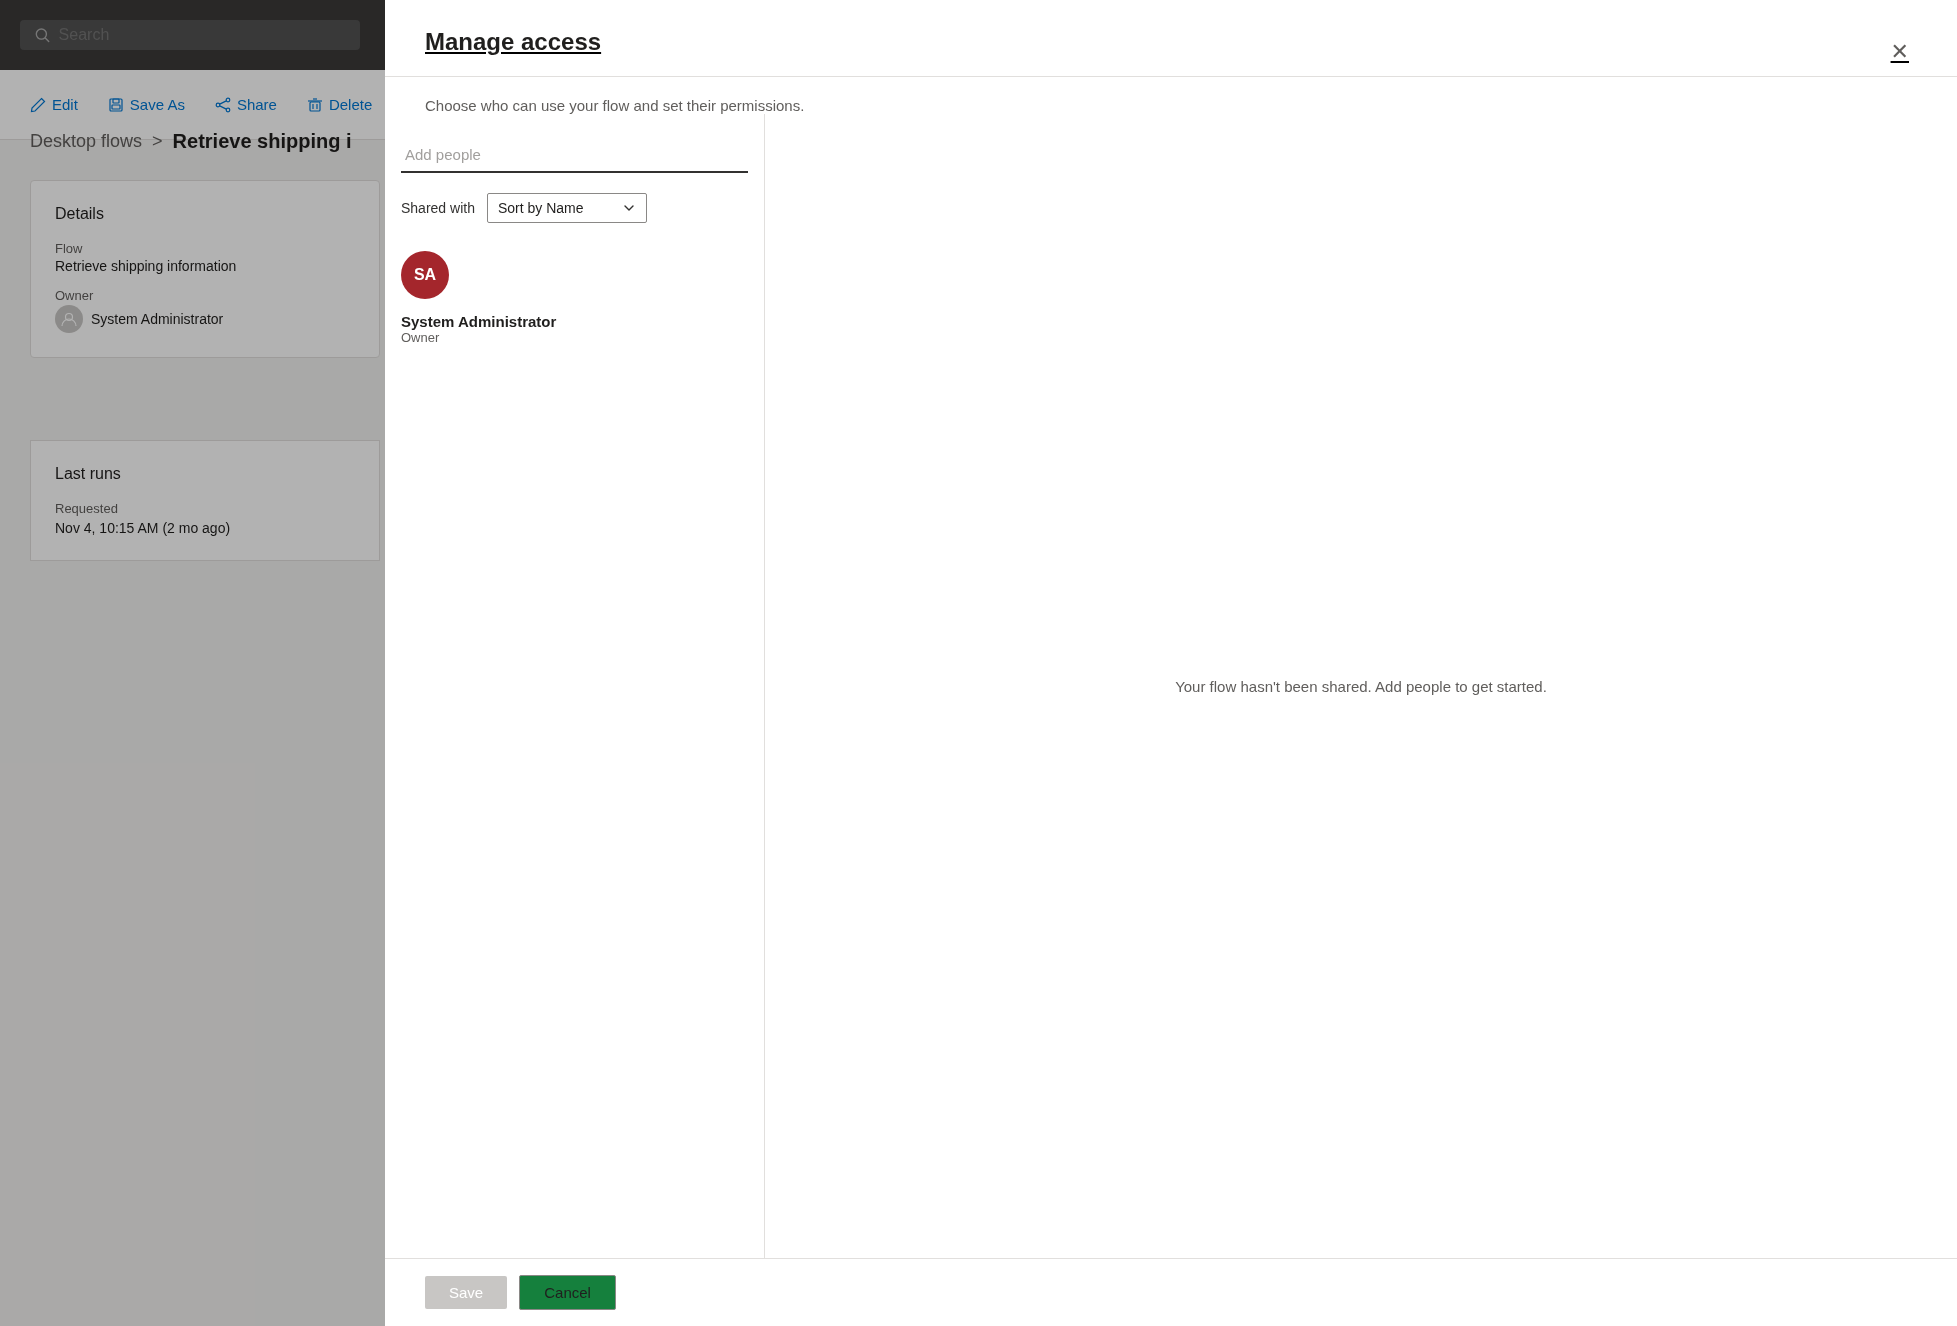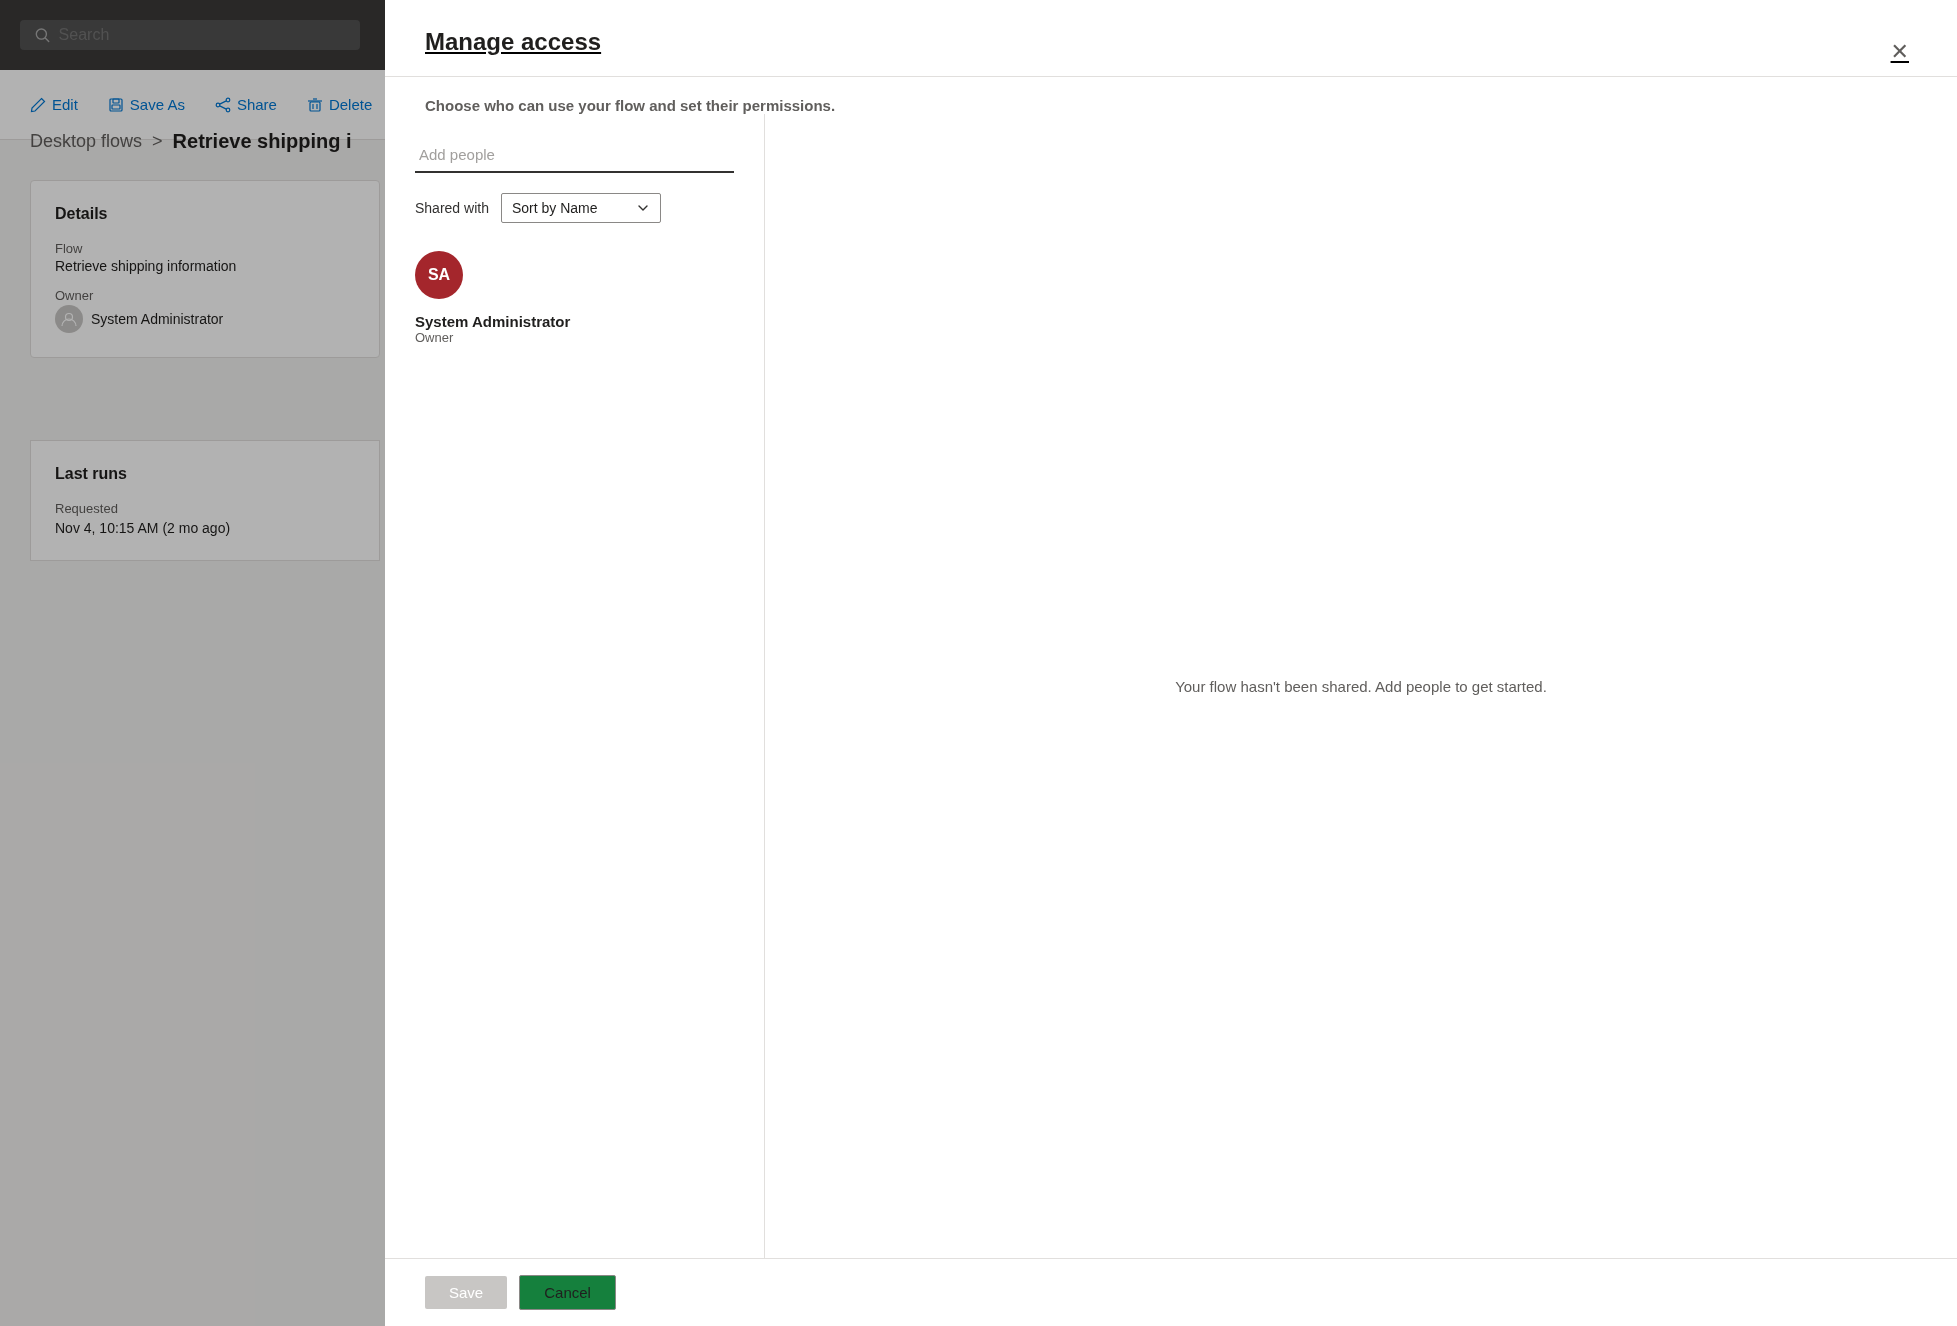--- a/index.html
+++ b/index.html
@@ -103,21 +103,21 @@
       position: absolute;
       top: 180px; left: 30px;
       width: 350px;
       background: #fff;
       border: 1px solid #e1dfdd;
       border-radius: 4px;
       padding: 24px;
     }
     .card-title {
       font-size: 16px;
-      font-weight: 700;
+      font-weight: 400;
       color: #201f1e;
       margin-bottom: 18px;
     }
     .card-label {
       font-size: 13px;
       color: #605e5c;
       margin-bottom: 2px;
     }
     .card-value {
       font-size: 14px;
@@ -200,34 +200,33 @@
       font-size: 22px;
       color: #605e5c;
       padding: 4px 8px;
       border-radius: 4px;
     }
 
     .modal-subtitle {
       font-size: 15px;
       color: #605e5c;
       padding: 20px 40px 0 40px;
-      font-weight: bold;
     }
 
     .modal-body {
       display: flex;
       flex: 1;
       overflow: hidden;
     }
 
     
     .modal-left {
       width: 380px;
       border-right: 1px solid #e1dfdd;
-      padding: 24px 30px;
+      padding: 24px 16px;
       display: flex;
       flex-direction: column;
       gap: 20px;
     }
 
     .add-people-input {
       border: none;
       border-bottom: 2px solid #323130;
       outline: none;
       font-size: 15px;

